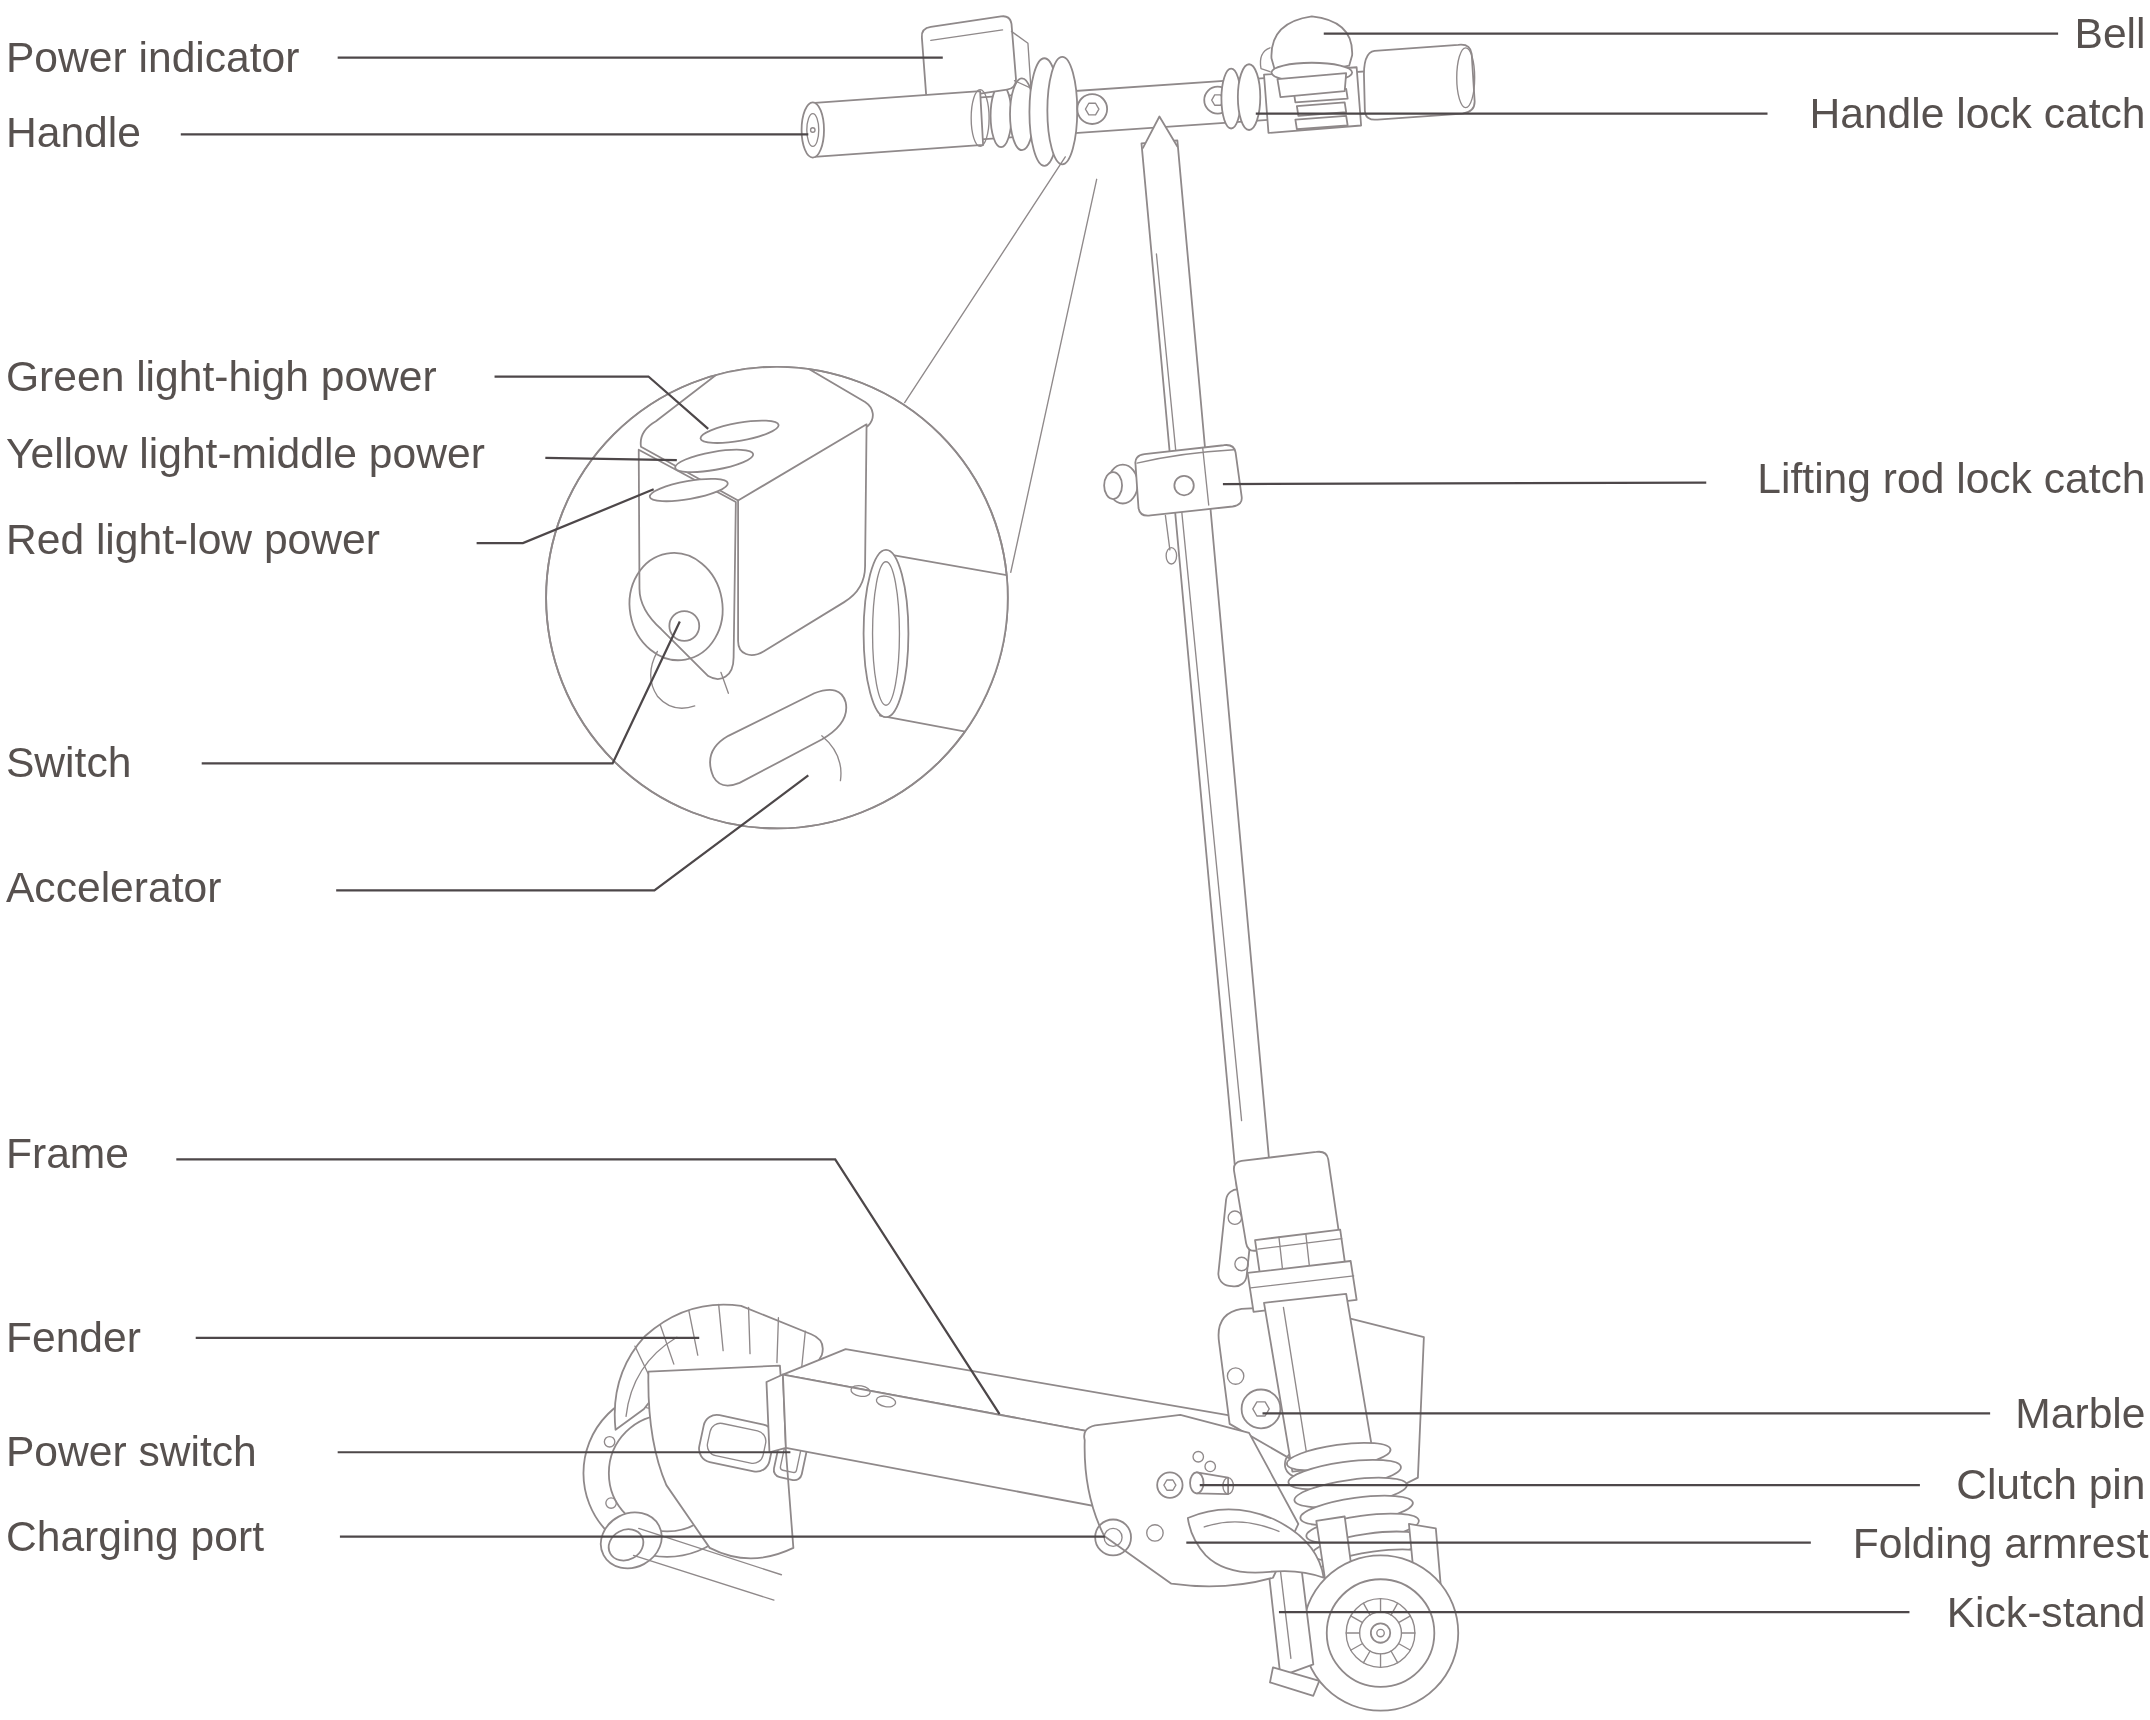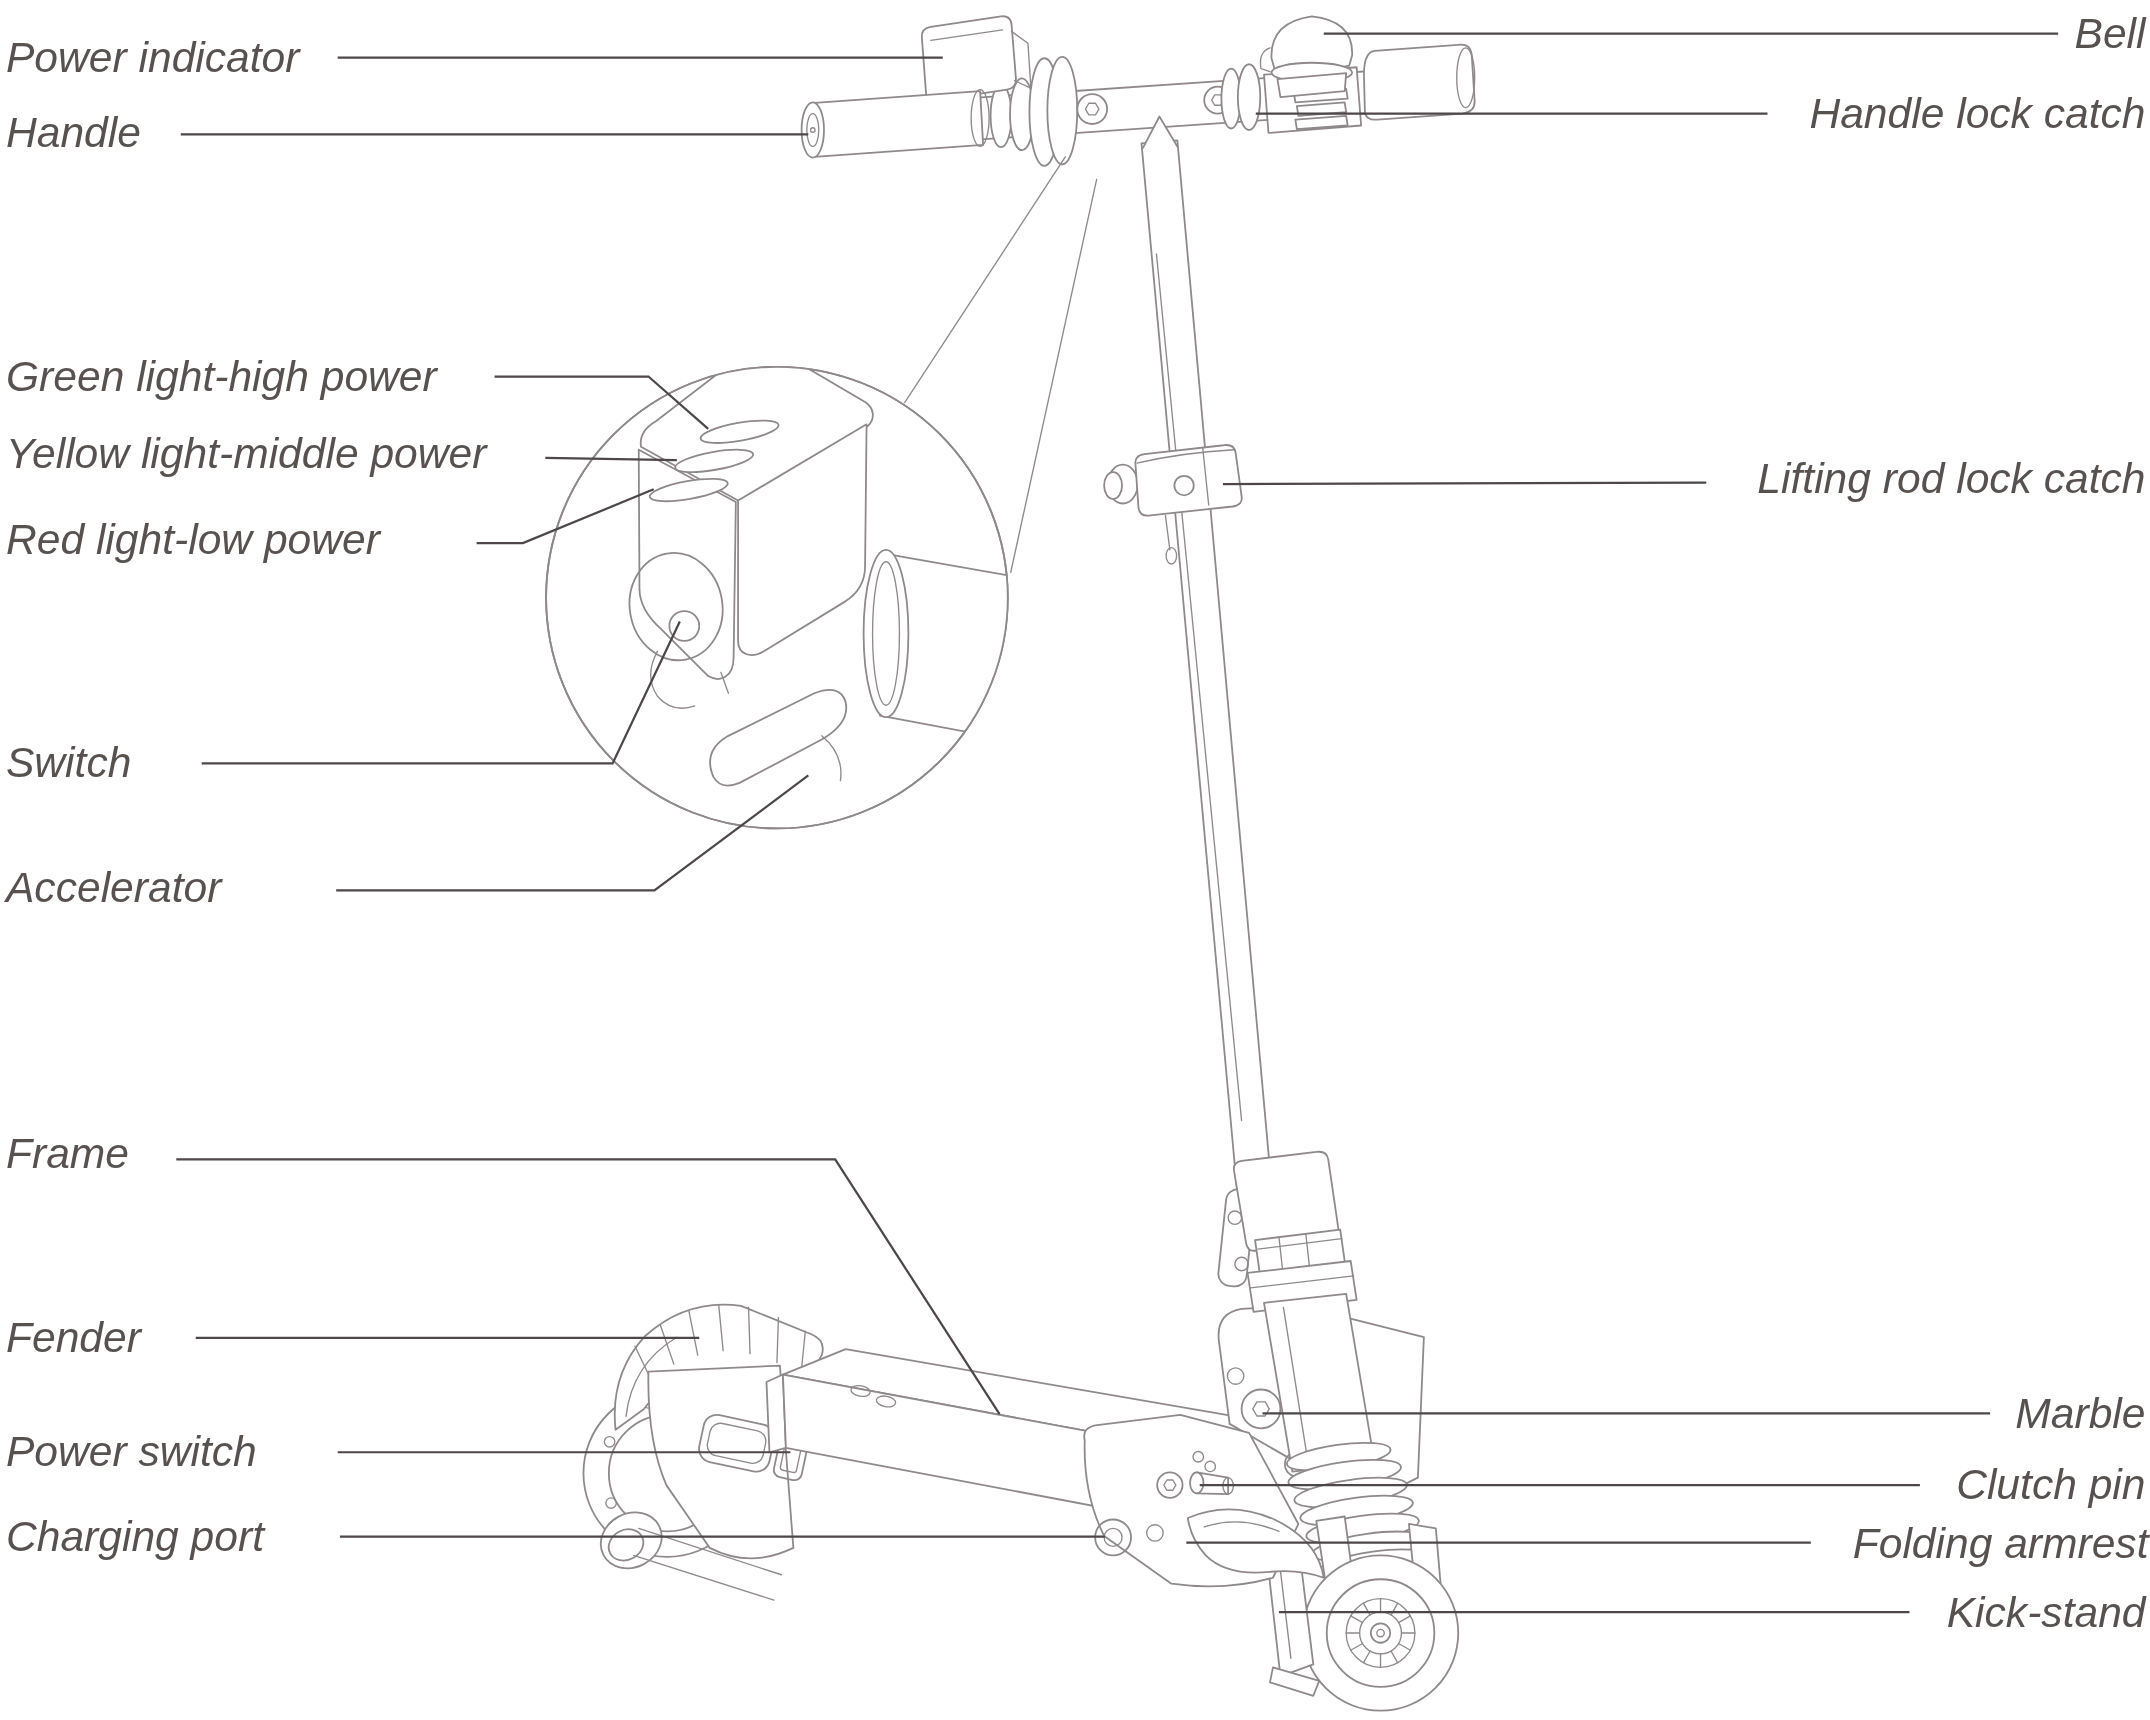--- a/index.html
+++ b/index.html
@@ -1,16 +1,16 @@
 <!DOCTYPE html>
 <html style="font-size:12px"><head>
 <meta charset="utf-8">
 <style>
   html,body{margin:0;padding:0;background:#ffffff;}
-  .canvas{position:relative;width:100%;max-width:2151px;margin:0 auto;font-style:italic;}
+  .canvas{position:relative;width:100%;max-width:2151px;margin:0 auto;}
   svg{display:block;width:100%;height:auto;}
   .art{stroke:#8f898a;stroke-width:2.4;fill:none;stroke-linecap:round;stroke-linejoin:round;}
   .art .fill{fill:#ffffff;}
   .thin{stroke-width:1.8;}
   .leaders{stroke:#4d4749;stroke-width:3;fill:none;}
   .labels text{
     font-family:"Liberation Sans","DejaVu Sans",sans-serif;
     font-size:57px;
     fill:#57514f;
   }

